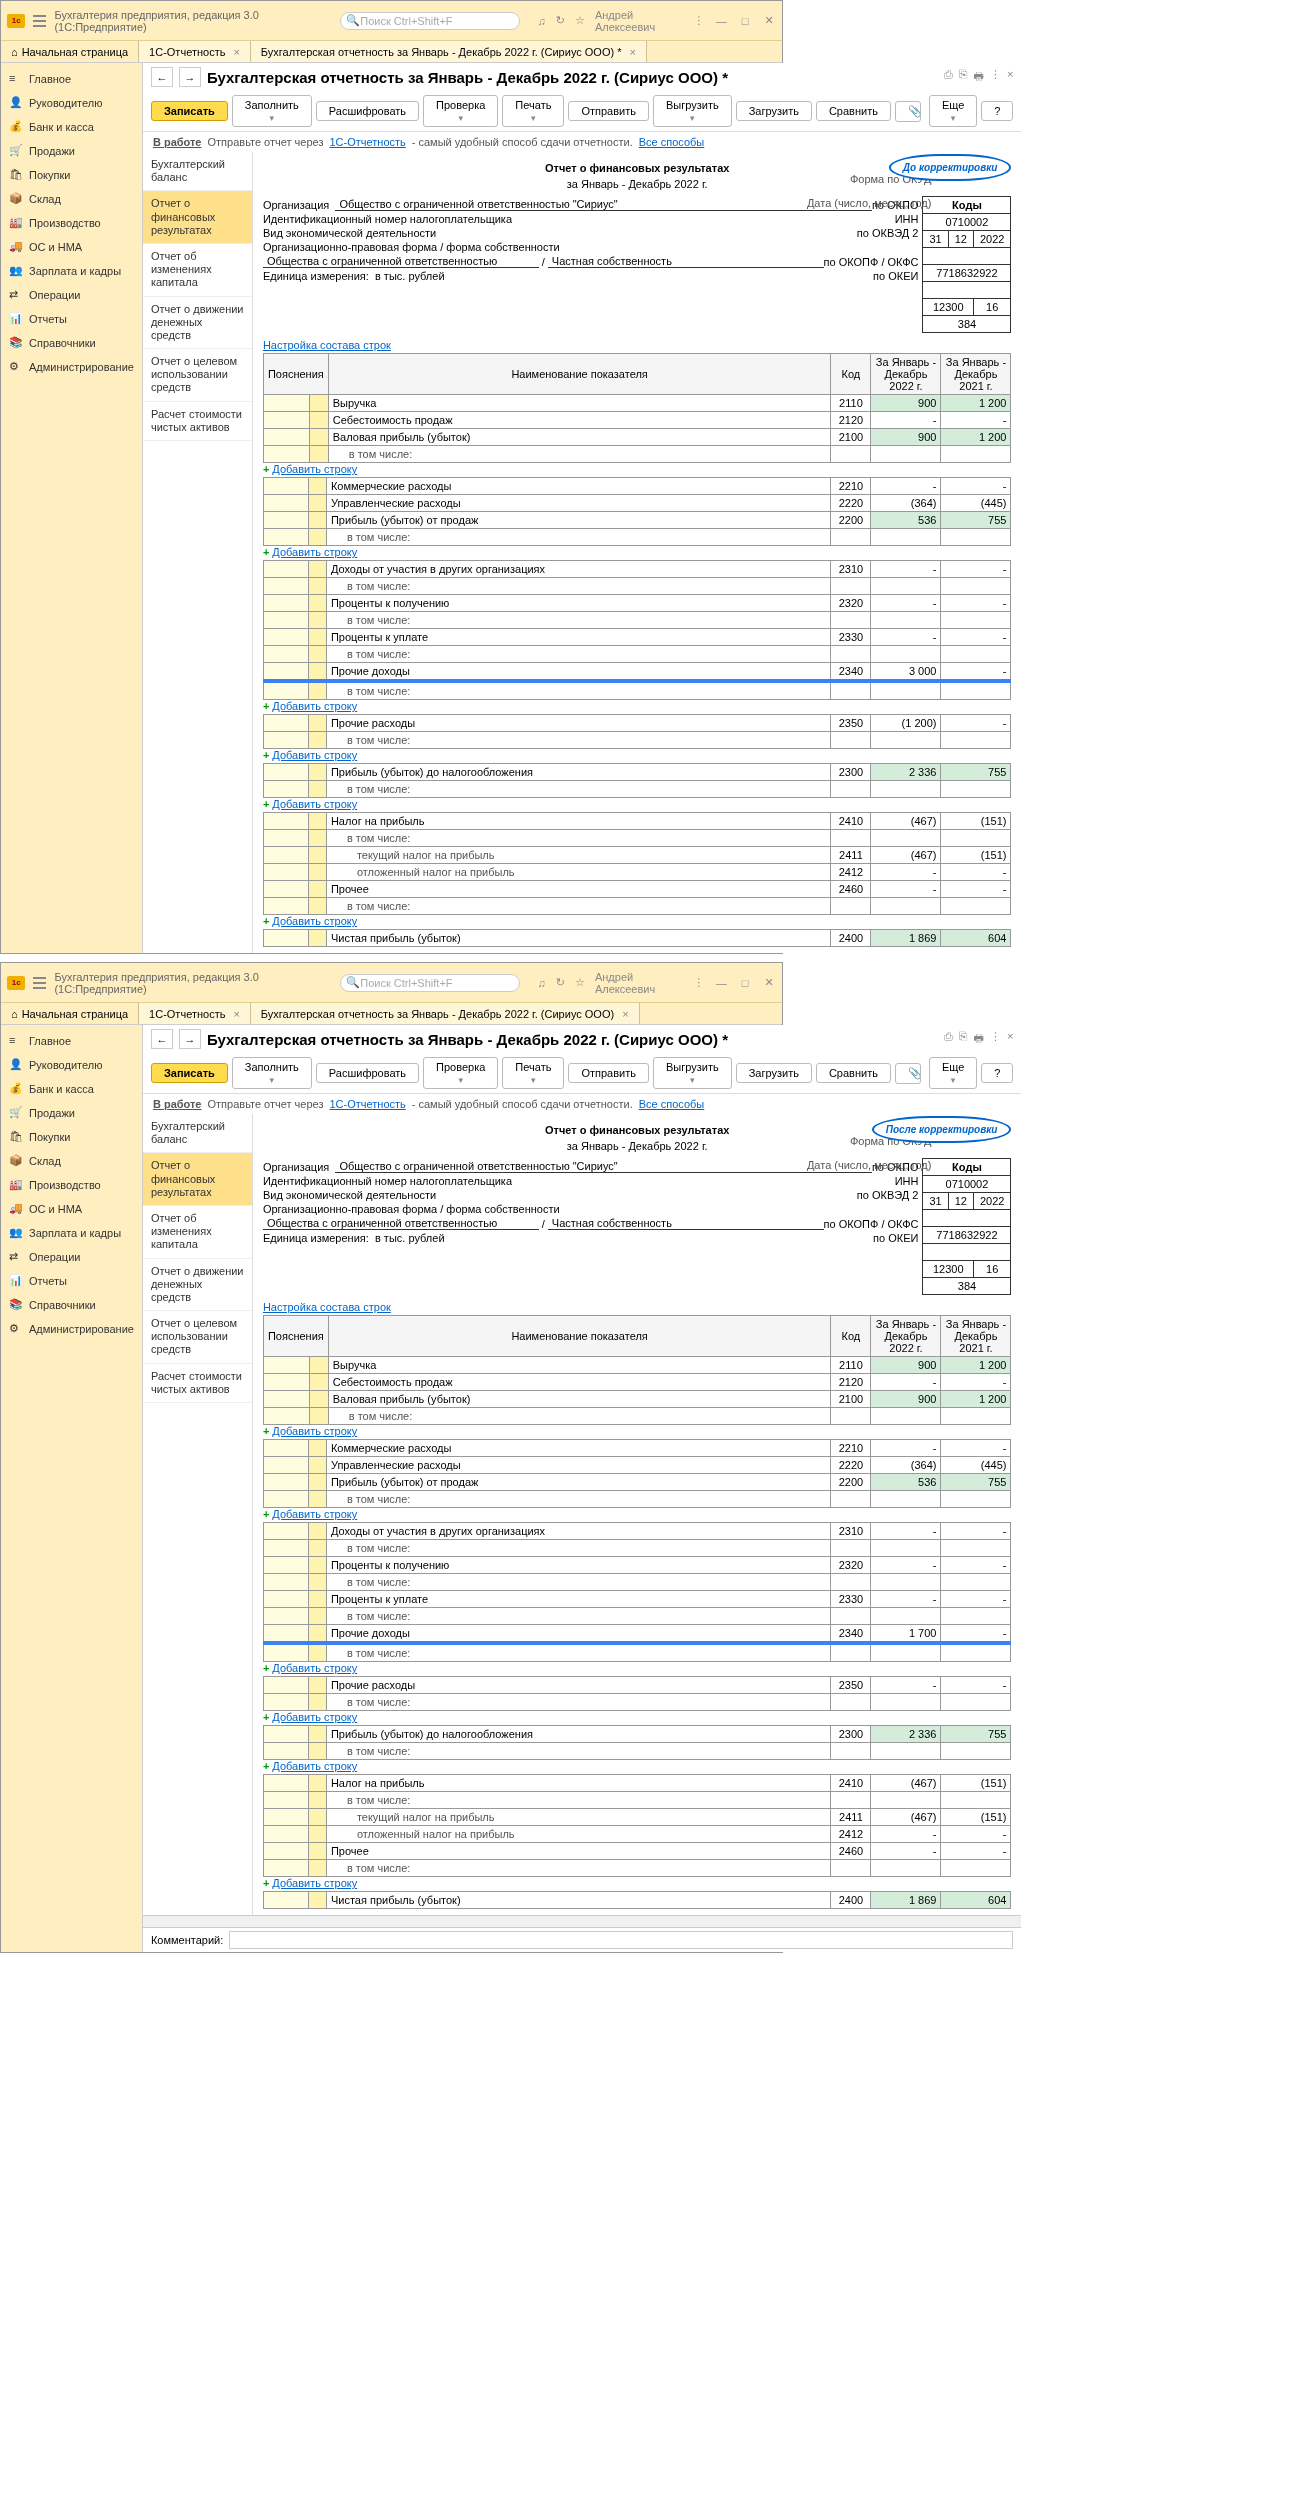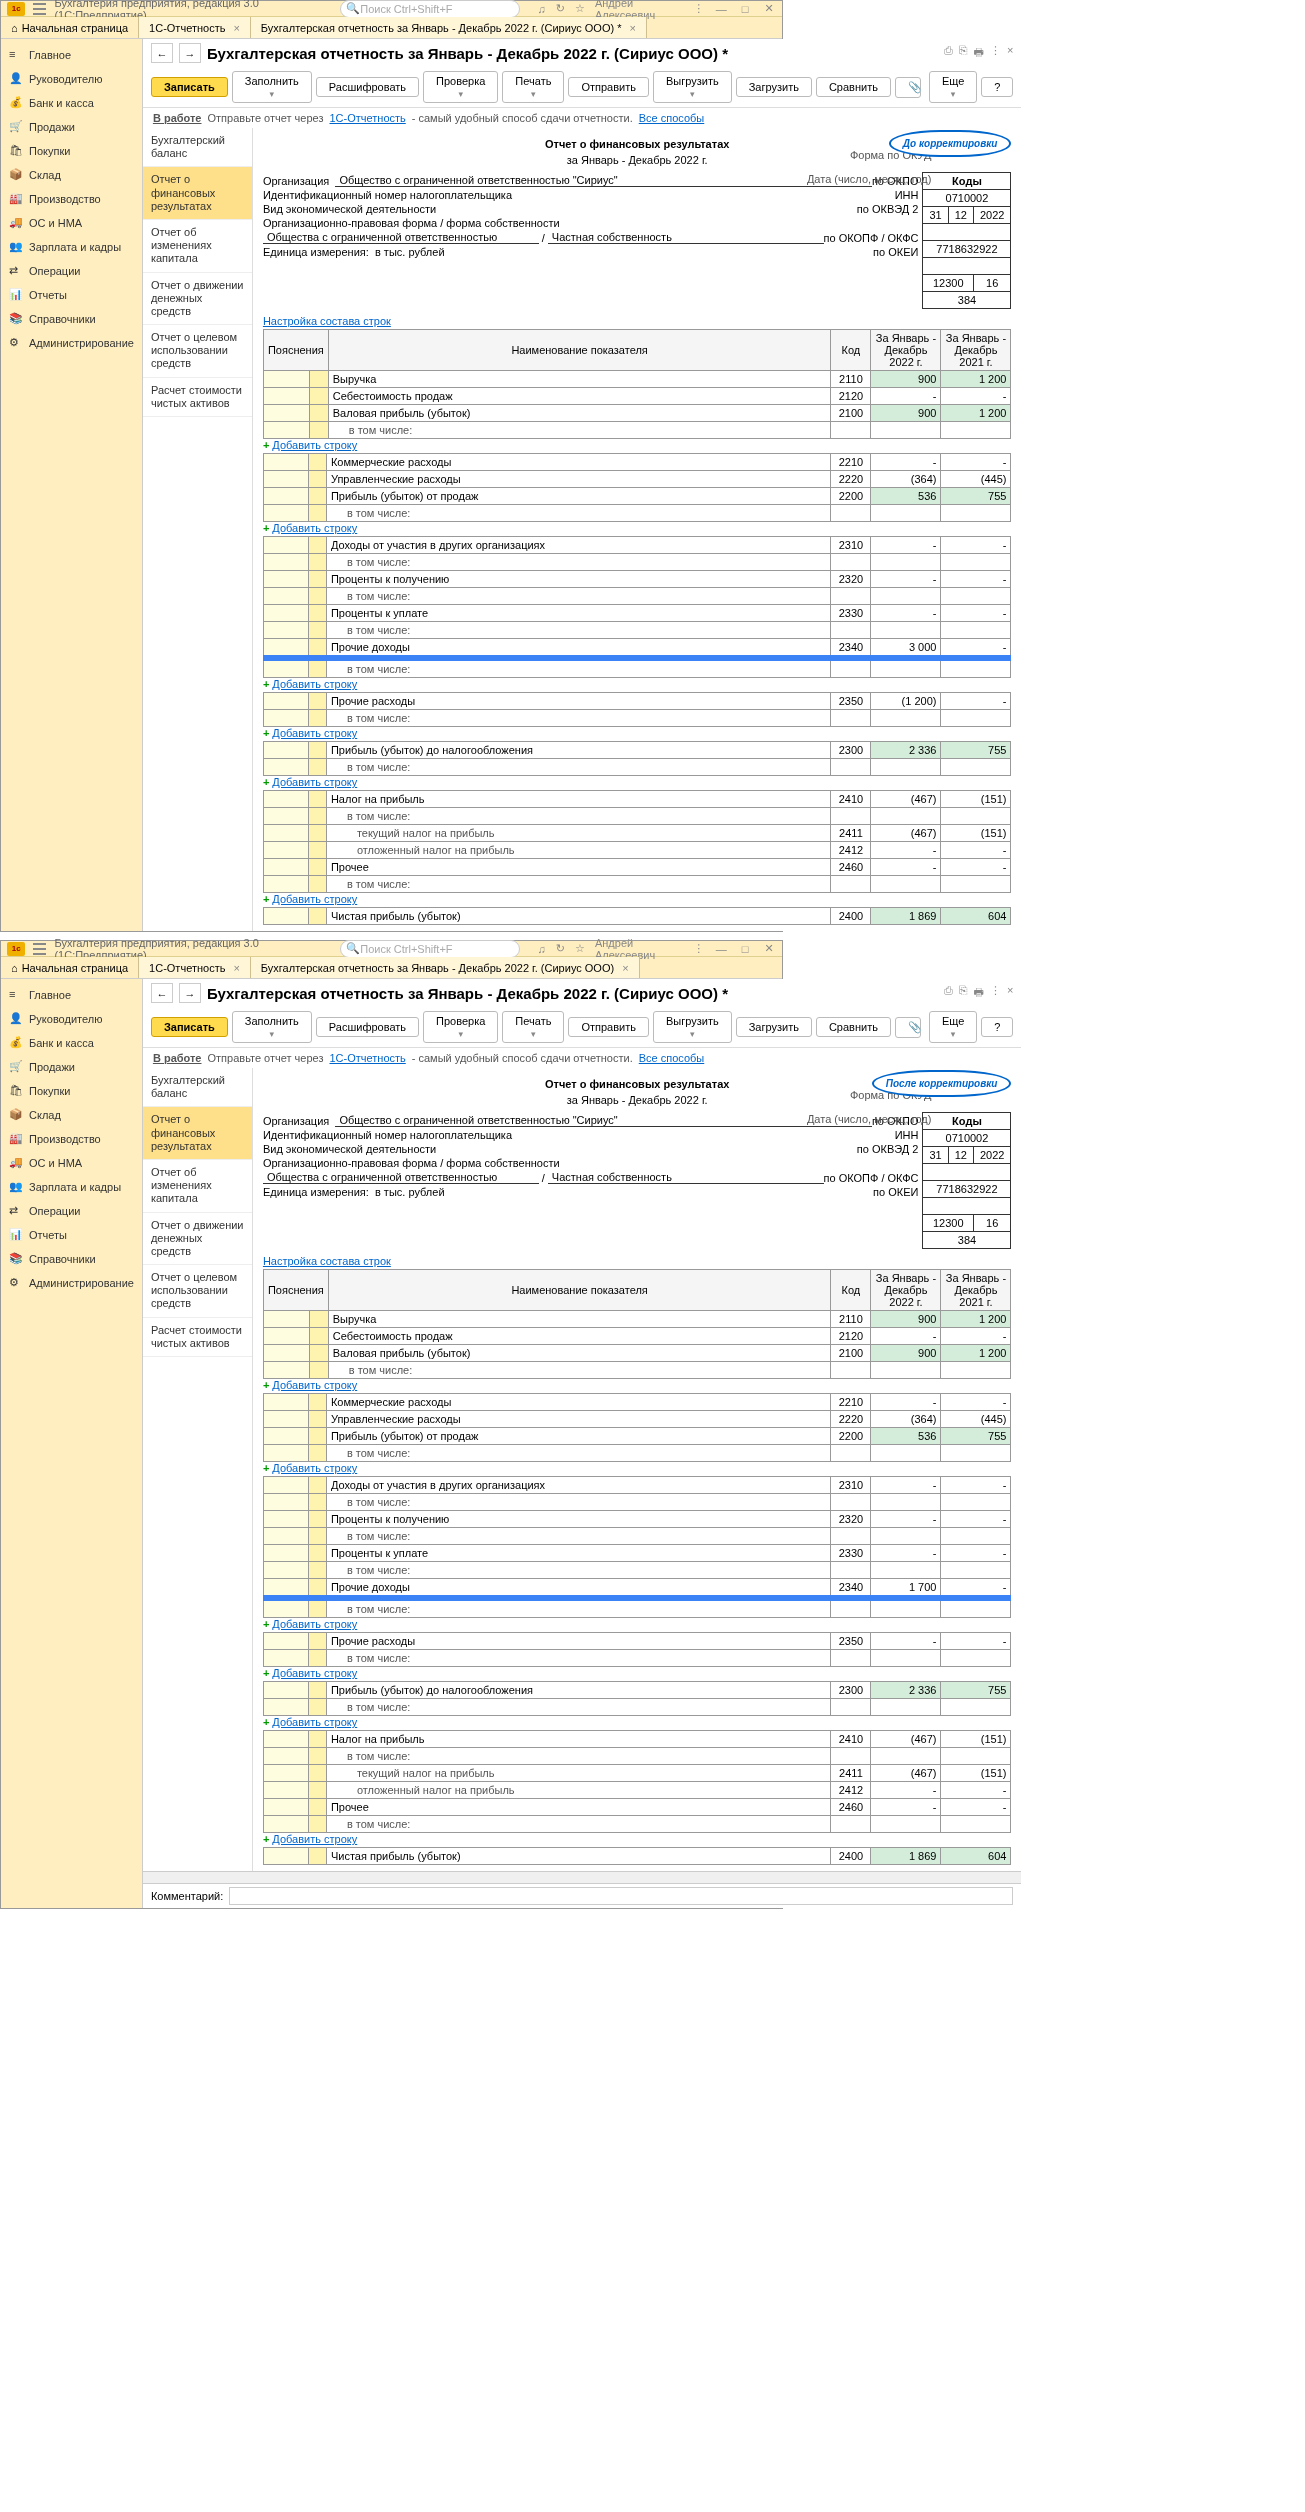--- a/index.html
+++ b/index.html
@@ -1,18 +1,18 @@
 <!DOCTYPE html>
 <html><head>
 <meta charset="utf-8">
 <style>
 *{box-sizing:border-box;margin:0;padding:0;font-family:Arial,sans-serif;font-size:11px;}
 body{background:#fff;}
 .app{width:783px;border:1px solid #999;margin-bottom:8px;background:#ffefc0;}
-.tbar{height:16px;background:#ffefc0;display:flex;align-items:center;padding:0 6px;gap:8px;border-bottom:1px solid #e0d090;}
+.tbar{height:40px;background:#ffefc0;display:flex;align-items:center;padding:0 6px;gap:8px;border-bottom:1px solid #e0d090;}
 .logo{width:20px;height:14px;background:#f0b000;border-radius:2px;display:flex;align-items:center;justify-content:center;font-size:8px;font-weight:bold;color:#a00;}
 .burger{width:14px;height:12px;display:flex;flex-direction:column;justify-content:space-between;}
 .burger span{height:2px;background:#888;}
 .ttl{color:#666;}
 .search{flex:0 0 180px;height:18px;border:1px solid #ccc;background:#fff;border-radius:9px;display:flex;align-items:center;padding:0 6px;color:#aaa;margin-left:auto;}
 .ticons{display:flex;gap:10px;color:#888;font-size:13px;margin-left:10px;align-items:center;}
 .ticons span{cursor:pointer;}
 .winbtn{width:16px;text-align:center;}
 .tabs{height:22px;display:flex;background:#ffefc0;border-bottom:1px solid #ccc;}
 .tab{padding:3px 10px;border-right:1px solid #d0c090;background:#fff6d8;display:flex;align-items:center;gap:4px;}
@@ -52,21 +52,21 @@
 .lnk{color:#0066cc;text-decoration:underline;cursor:pointer;}
 .grn{color:#090;font-weight:bold;margin-right:3px;}
 .tbl{border-collapse:collapse;width:100%;margin-top:2px;}
 .tbl th,.tbl td{border:1px solid #999;padding:2px 4px;}
 .tbl th{background:#f5f5f5;font-weight:normal;text-align:center;}
 .tbl .y0{background:#fffde0;width:45px;}
 .tbl .y1{background:#fff3b0;width:18px;}
 .tbl .cd{text-align:center;width:40px;}
 .tbl .v{text-align:right;width:70px;}
 .tbl .g{background:#d4edda;}
-.tbl .r{border-bottom:6px solid #3b82f6;}
+.tbl .r{border-bottom:4px solid #3b82f6;}
 .tbl .inc{padding-left:20px;color:#555;}
 .tbl .inc2{padding-left:30px;color:#555;}
 .add{color:#0066cc;text-decoration:underline;padding:3px 0;display:block;}
 .foot{padding:3px 8px;border-top:1px solid #ccc;display:flex;align-items:center;gap:6px;}
 .finp{flex:1;border:1px solid #ccc;height:18px;padding:0 4px;}
 .scroll{height:12px;background:#f0f0f0;border-top:1px solid #ccc;}
 .sumbar{padding:2px 8px;text-align:right;color:#555;border-top:1px solid #ddd;}
 </style>
 </head>
 <body>

